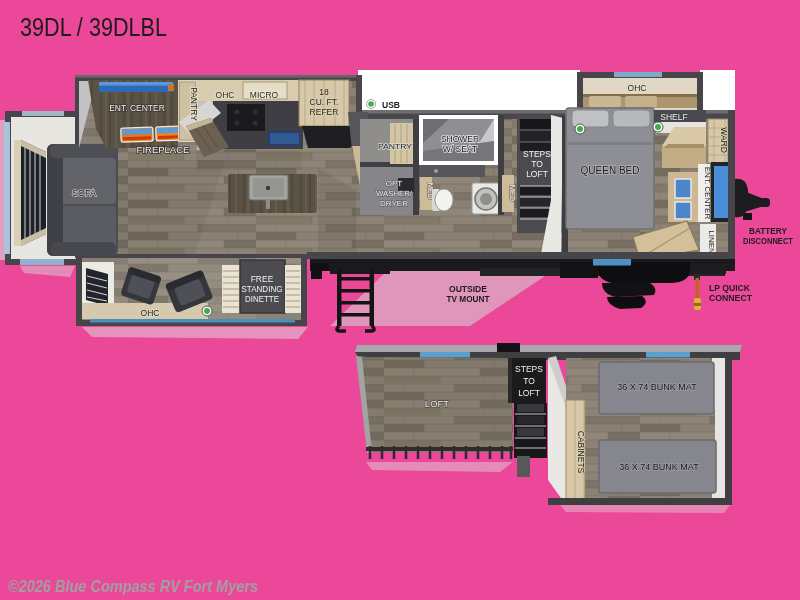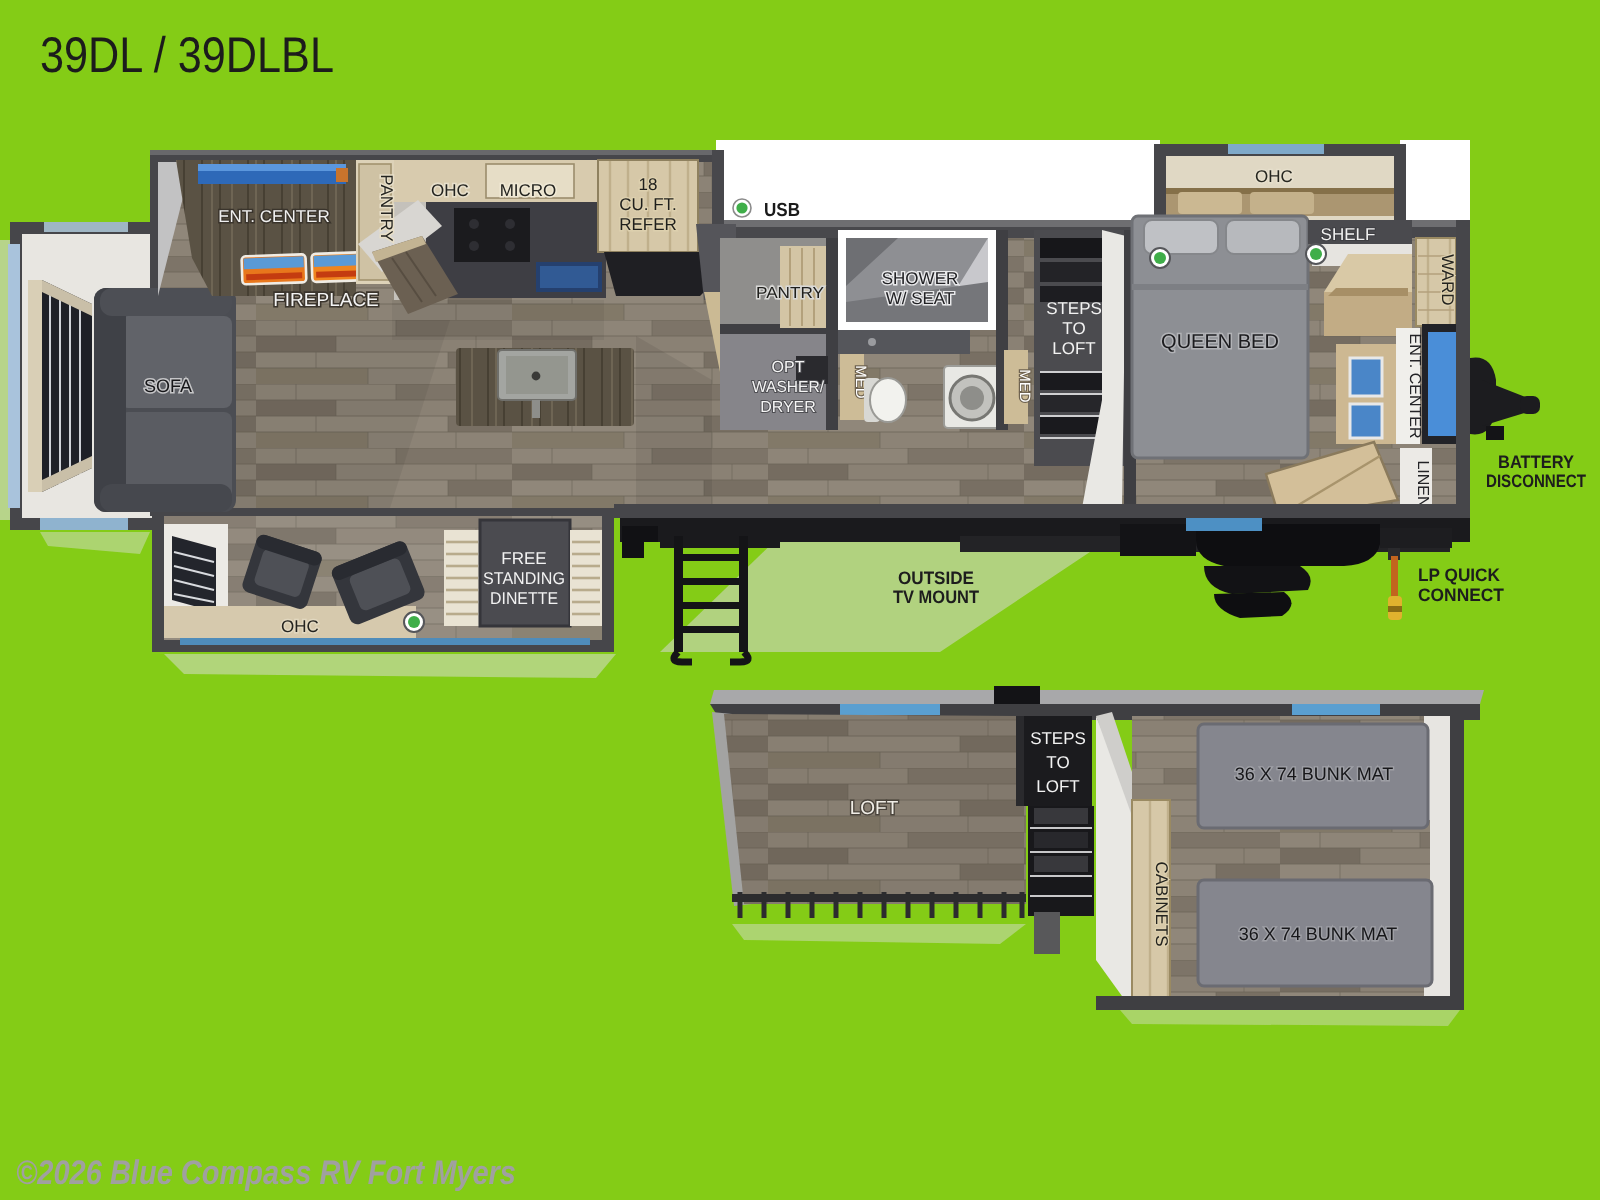--- a/index.html
+++ b/index.html
@@ -1,16 +1,16 @@
 <!DOCTYPE html>
 <html><head>
 <meta charset="utf-8">
 <style>
   html,body{margin:0;padding:0;background:#ffffff;}
-  .page{position:relative;width:800px;height:600px;background:#84cc16;overflow:hidden;
+  .page{position:relative;width:800px;height:600px;background:#ec4899;overflow:hidden;
         font-family:"Liberation Sans",sans-serif;}
   svg text{font-family:"Liberation Sans",sans-serif;}
 </style>
 </head>
 <body>
 <div class="page">
 <svg width="800" height="600" viewBox="0 0 800 600" xmlns="http://www.w3.org/2000/svg">
 <defs>
   <pattern id="wood" width="128" height="32" patternUnits="userSpaceOnUse">
     <rect width="128" height="32" fill="#867d70"></rect>

